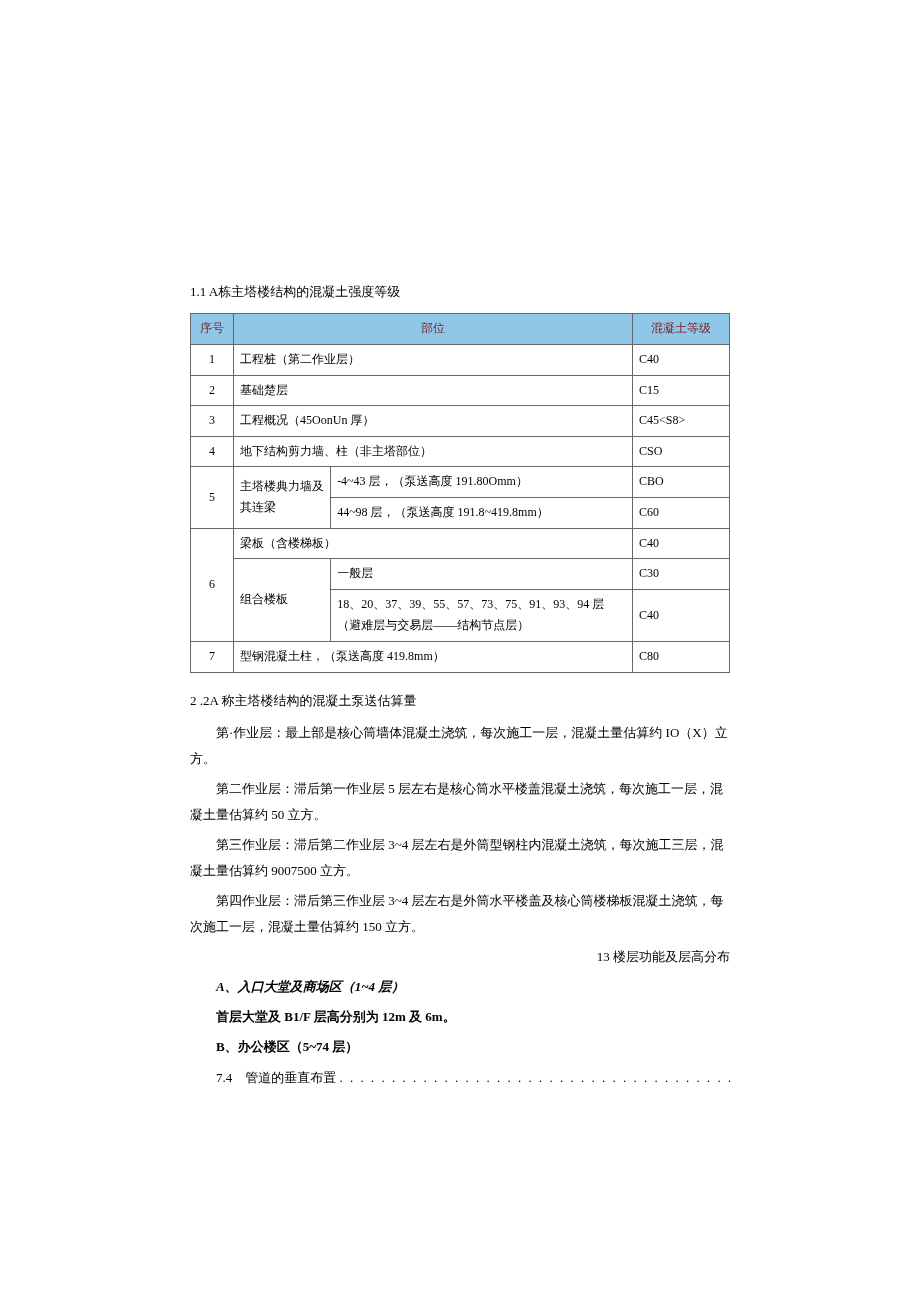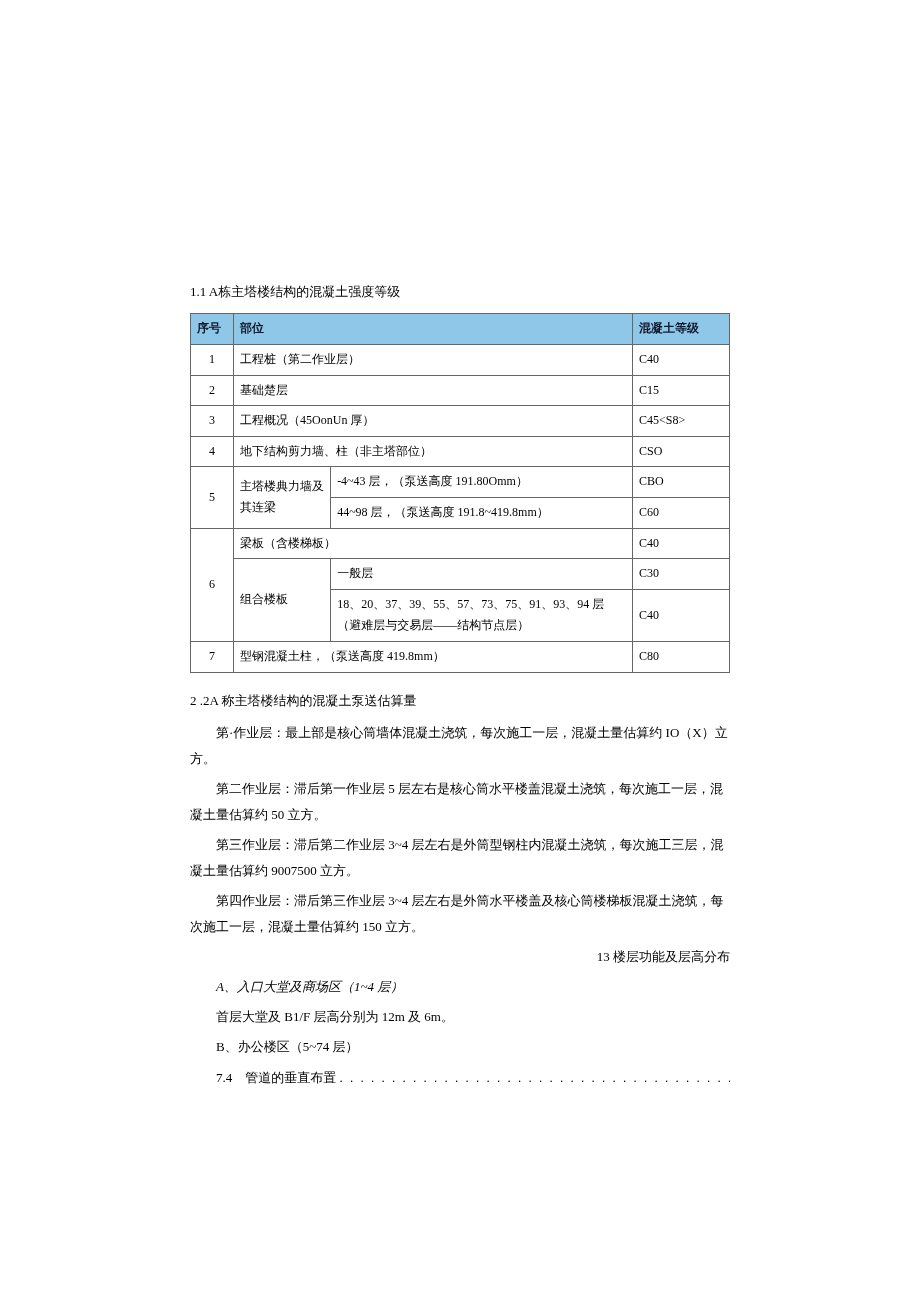--- a/index.html
+++ b/index.html
@@ -35,22 +35,23 @@
       font-size: 12px;
     }
     th, td {
       border: 1px solid #666;
       padding: 4px 6px;
       text-align: left;
       vertical-align: middle;
     }
     th {
       background-color: #8FC7E8;
-      color: #0f172a;
-      font-weight: bold;
+      color: #7f1d1d;
+      text-align: center;
+      font-weight: normal;
     }
     td.center {
       text-align: center;
     }
     .para {
       text-indent: 2em;
       margin: 0 0 4px 0;
       line-height: 2.0;
     }
     .para-noindent {
@@ -59,20 +60,21 @@
       line-height: 2.0;
       text-align: right;
     }
     .section-label {
       margin: 4px 0 8px 0;
     }
     .sub-item {
       padding-left: 2em;
       margin: 4px 0;
       line-height: 2.0;
+      font-weight: bold;
     }
     .toc-line {
       padding-left: 2em;
       margin-top: 6px;
       overflow: hidden;
       white-space: nowrap;
     }
     .toc-num {
       display: inline;
     }

